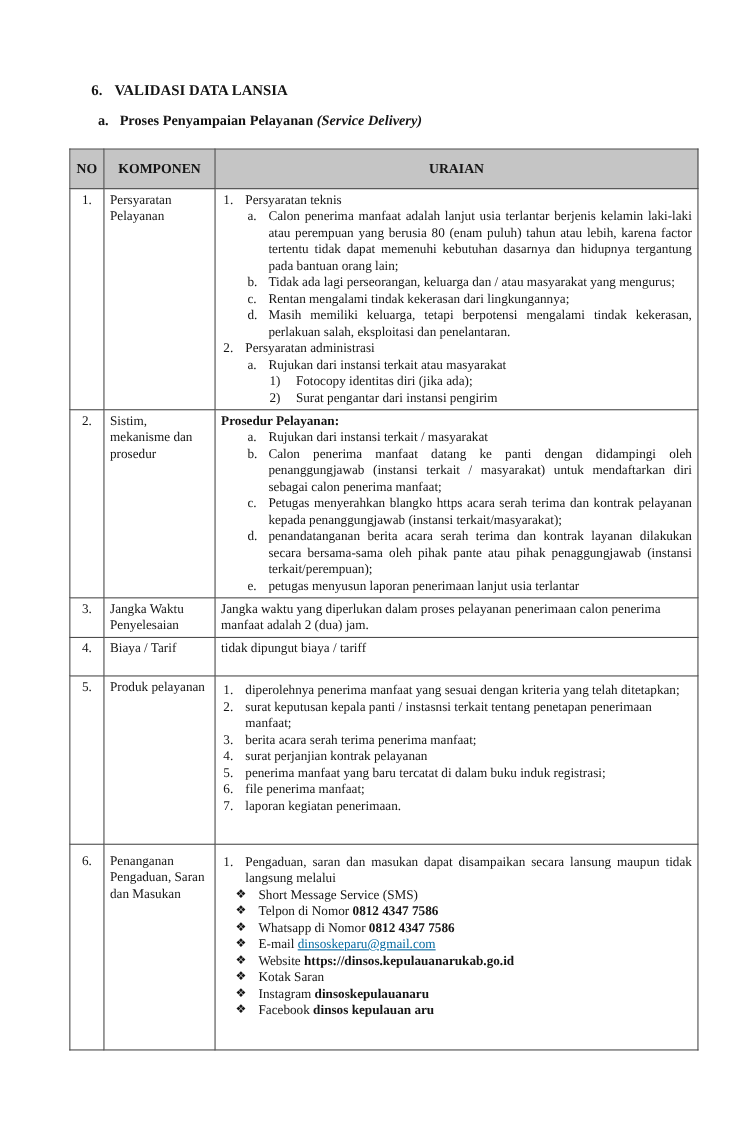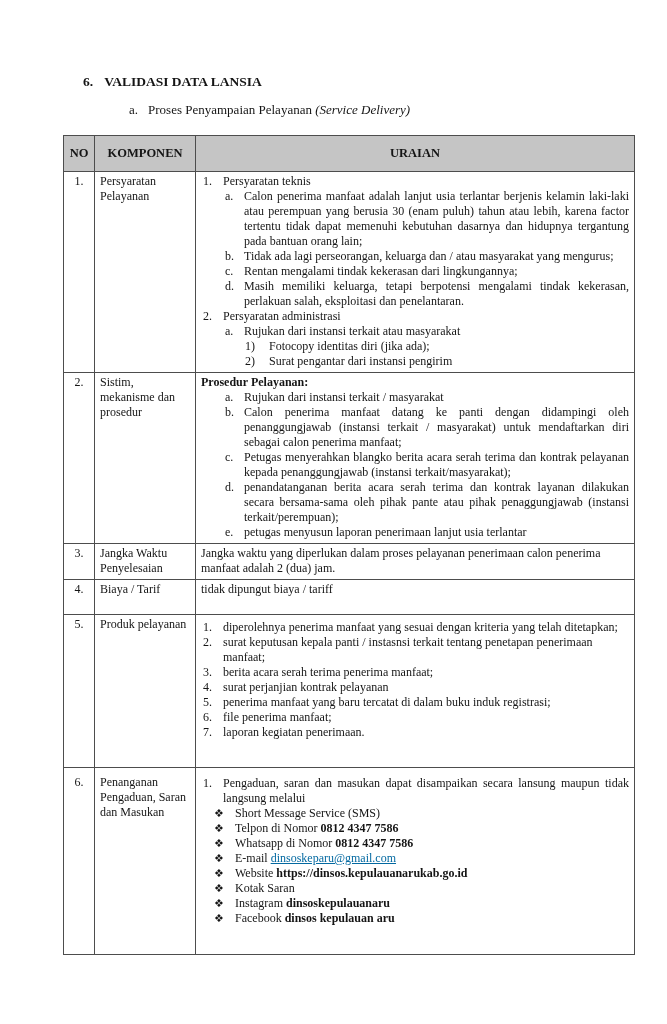--- a/index.html
+++ b/index.html
@@ -3,21 +3,21 @@
 <meta charset="utf-8">
 <style>
   html,body{margin:0;padding:0;background:#ffffff;}
   .page{
     width:667px;height:1024px;background:#fff;position:relative;
     font-family:"Liberation Serif", serif;color:#151515;
     box-sizing:border-box;padding:74px 0 0 63px;overflow:hidden;
   }
   .heading{font-size:13.5px;font-weight:bold;margin:0 0 12px 20px;}
   .heading .num{margin-right:11px;}
-  .subheading{font-size:13px;font-weight:normal;margin:0 0 17px 66px;}
+  .subheading{font-size:13px;font-weight:bold;margin:0 0 17px 26px;}
   .subheading .letter{margin-right:10px;}
   .subheading .it{font-style:italic;}
 
   table.svc{border-collapse:collapse;table-layout:fixed;width:571px;}
   col.c-no{width:31px;} col.c-komp{width:101px;} col.c-ur{width:439px;}
   .svc th,.svc td{border:1px solid #4d4d4d;vertical-align:top;box-sizing:border-box;}
   .svc thead th{
     background:#c5c5c5;font-size:12.5px;font-weight:bold;text-align:center;
     padding:10px 2px;
   }
@@ -70,38 +70,38 @@
         <th>KOMPONEN</th>
         <th>URAIAN</th>
       </tr>
     </thead>
     <tbody>
         <tr class="row-1">
           <td class="cell-no">1.</td>
           <td class="cell-komponen">Persyaratan Pelayanan</td>
           <td class="cell-uraian">
             <div class="item li1"><span class="marker">1.</span><span>Persyaratan teknis</span></div>
-            <div class="item lia justify"><span class="marker">a.</span><span>Calon penerima manfaat adalah lanjut usia terlantar berjenis kelamin laki-laki atau perempuan yang berusia 30 (enam puluh) tahun atau lebih, karena factor tertentu tidak dapat memenuhi kebutuhan dasarnya dan hidupnya tergantung pada bantuan orang lain;</span></div>
+            <div class="item lia justify"><span class="marker">a.</span><span>Calon penerima manfaat adalah lanjut usia terlantar berjenis kelamin laki-laki atau perempuan yang berusia 80 (enam puluh) tahun atau lebih, karena factor tertentu tidak dapat memenuhi kebutuhan dasarnya dan hidupnya tergantung pada bantuan orang lain;</span></div>
             <div class="item lia justify"><span class="marker">b.</span><span>Tidak ada lagi perseorangan, keluarga dan / atau masyarakat yang mengurus;</span></div>
             <div class="item lia"><span class="marker">c.</span><span>Rentan mengalami tindak kekerasan dari lingkungannya;</span></div>
             <div class="item lia justify"><span class="marker">d.</span><span>Masih memiliki keluarga, tetapi berpotensi mengalami tindak kekerasan, perlakuan salah, eksploitasi dan penelantaran.</span></div>
             <div class="item li1"><span class="marker">2.</span><span>Persyaratan administrasi</span></div>
             <div class="item lia"><span class="marker">a.</span><span>Rujukan dari instansi terkait atau masyarakat</span></div>
             <div class="item lin"><span class="marker">1)</span><span>Fotocopy identitas diri (jika ada);</span></div>
             <div class="item lin"><span class="marker">2)</span><span>Surat pengantar dari instansi pengirim</span></div>
           </td>
         </tr>
         <tr class="row-2">
           <td class="cell-no">2.</td>
           <td class="cell-komponen">Sistim, mekanisme dan prosedur</td>
           <td class="cell-uraian">
             <div class="item boldline"><span>Prosedur Pelayanan:</span></div>
             <div class="item lia"><span class="marker">a.</span><span>Rujukan dari instansi terkait / masyarakat</span></div>
             <div class="item lia justify"><span class="marker">b.</span><span>Calon penerima manfaat datang ke panti dengan didampingi oleh penanggungjawab (instansi terkait / masyarakat) untuk mendaftarkan diri sebagai calon penerima manfaat;</span></div>
-            <div class="item lia justify"><span class="marker">c.</span><span>Petugas menyerahkan blangko berita acara serah terima dan kontrak pelayanan kepada penanggungjawab (instansi terkait/masyarakat);</span></div>
+            <div class="item lia justify"><span class="marker">c.</span><span>Petugas menyerahkan blangko https acara serah terima dan kontrak pelayanan kepada penanggungjawab (instansi terkait/masyarakat);</span></div>
             <div class="item lia justify"><span class="marker">d.</span><span>penandatanganan berita acara serah terima dan kontrak layanan dilakukan secara bersama-sama oleh pihak pante atau pihak penaggungjawab (instansi terkait/perempuan);</span></div>
             <div class="item lia"><span class="marker">e.</span><span>petugas menyusun laporan penerimaan lanjut usia terlantar</span></div>
           </td>
         </tr>
         <tr class="row-3">
           <td class="cell-no">3.</td>
           <td class="cell-komponen">Jangka Waktu Penyelesaian</td>
           <td class="cell-uraian">
             <div class="item para"><span>Jangka waktu yang diperlukan dalam proses pelayanan penerimaan calon penerima manfaat adalah 2 (dua) jam.</span></div>
           </td>

